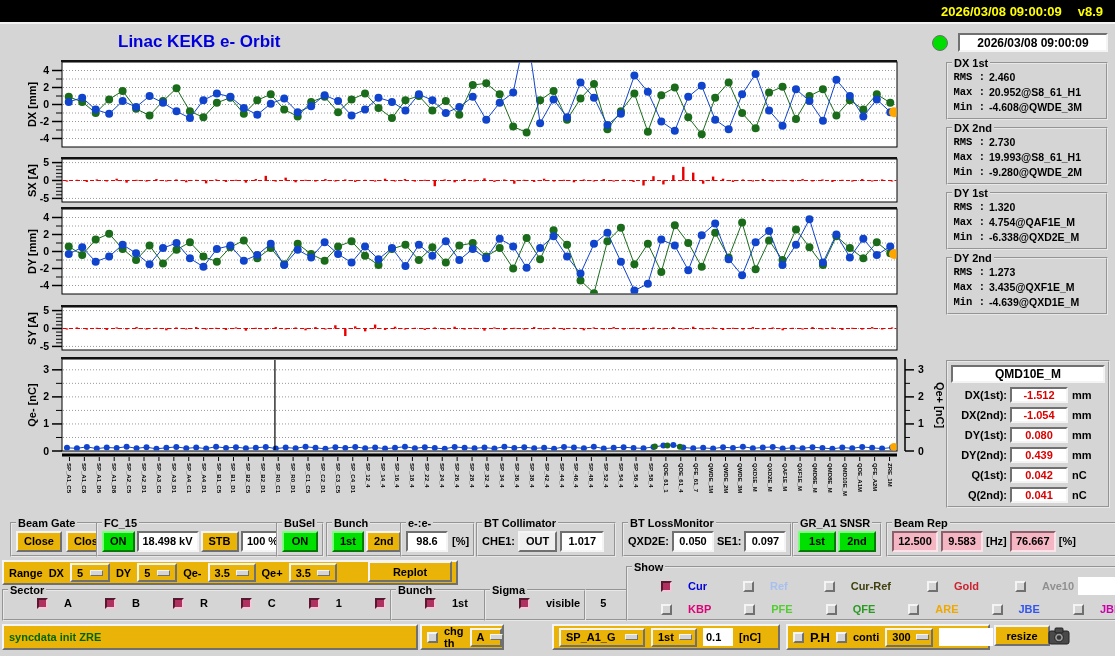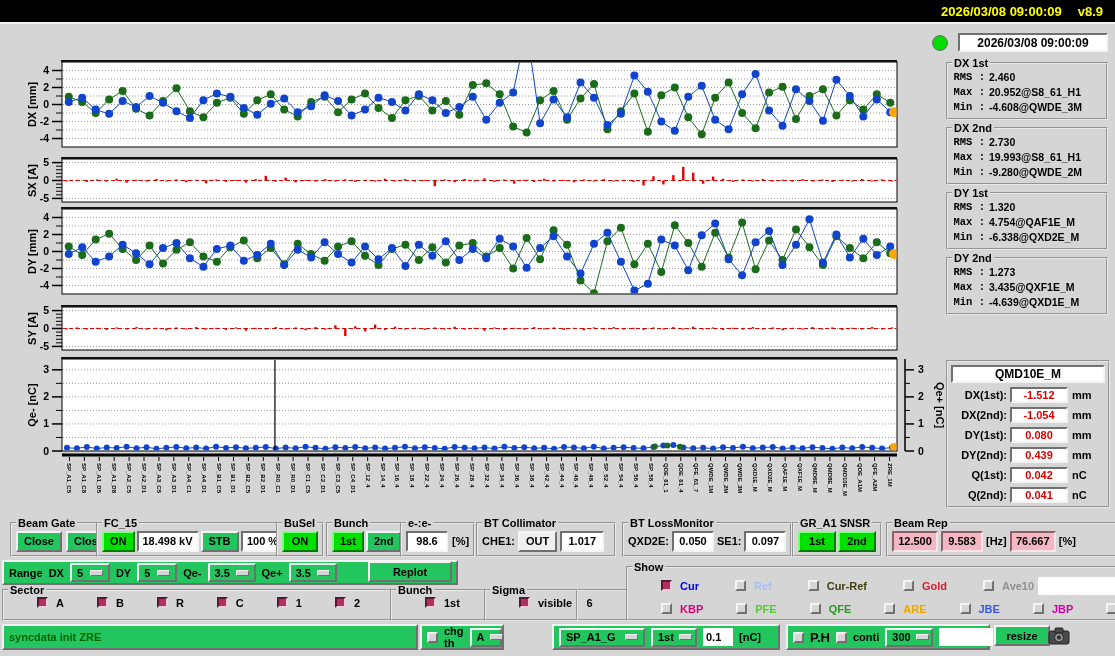--- a/index.html
+++ b/index.html
@@ -7,21 +7,21 @@
        font-family:"Liberation Sans",sans-serif;font-weight:bold;color:#000;-webkit-font-smoothing:none;}
   .titlebar{position:absolute;left:0;top:0;width:1115px;height:22px;background:#000;color:#ffff00;
             font-size:13px;display:flex;justify-content:flex-end;align-items:center;gap:16px;
             padding-right:12px;box-sizing:border-box;}
   .main{position:absolute;left:0;top:22px;width:1115px;height:634px;border-top:2px solid #f2f2f2;box-sizing:border-box;}
   .page-title{position:absolute;left:118px;top:8px;font-size:17px;color:#0000dd;}
   .status-dot{position:absolute;left:932px;top:11px;width:16px;height:16px;border-radius:50%;
               background:#00dd00;border:1px solid #6e6e6e;box-sizing:border-box;}
   .sunken{background:#fff;border-top:2px solid #707070;border-left:2px solid #707070;
           border-bottom:2px solid #f4f4f4;border-right:2px solid #f4f4f4;box-sizing:border-box;}
-  .raised{background:#22c55e;border-top:2px solid #f4f4f4;border-left:2px solid #f4f4f4;
+  .raised{background:#eab308;border-top:2px solid #f4f4f4;border-left:2px solid #f4f4f4;
           border-bottom:2px solid #707070;border-right:2px solid #707070;box-sizing:border-box;}
   .timestamp{position:absolute;left:958px;top:9px;width:150px;height:19px;font-size:12px;
              display:flex;align-items:center;justify-content:center;}
   #plots{position:absolute;left:16px;top:31px;}
   #plots text{font-family:"Liberation Sans",sans-serif;font-weight:bold;}
   
   .right-stats{position:absolute;left:946px;top:33px;width:166px;}
   fieldset{border:2px groove #e8e8e8;margin:0;padding:1px 4px 3px;box-sizing:border-box;background:#d5d5d5;}
   legend{font-size:11px;padding:0 2px;}
   .sgrp{margin-bottom:2px;width:162px;}
@@ -50,38 +50,39 @@
   .rowB{position:absolute;left:0;top:536px;width:1115px;height:25px;}
   .rowC{position:absolute;left:0;top:560px;width:1115px;height:38px;}
   .rowD{position:absolute;left:0;top:599px;width:1115px;height:29px;}
   .range-panel{position:absolute;left:2px;top:0;width:456px;height:25px;display:flex;gap:6px;
                align-items:center;padding:0 5px;font-size:11px;}
   .opt{display:inline-flex;align-items:center;justify-content:space-between;gap:5px;height:19px;
        padding:0 5px;font-size:11px;cursor:pointer;}
   .dash{width:11px;height:4px;background:#d5d5d5;border-top:1px solid #f4f4f4;border-left:1px solid #f4f4f4;
         border-bottom:1px solid #707070;border-right:1px solid #707070;flex:none;}
   .ckrow{display:flex;align-items:center;gap:4px;}
-  .ck-item{display:inline-flex;align-items:flex-start;gap:8px;font-size:11px;cursor:pointer;white-space:nowrap;padding-left:29px;}
+  .ck-item{display:inline-flex;align-items:center;gap:16px;font-size:11px;cursor:pointer;white-space:nowrap;padding-left:29px;}
   .cbx{width:11px;height:11px;display:inline-block;box-sizing:border-box;flex:none;}
   .cbx.on{background:#b03060;border:2px solid;border-color:#571830 #eecbd8 #eecbd8 #571830;}
   .cbx.off{background:#d5d5d5;border:2px solid;border-color:#f4f4f4 #707070 #707070 #f4f4f4;}
   .txt{height:18px;border:none;outline:none;font-family:"Liberation Sans",sans-serif;font-weight:bold;
        font-size:11px;padding:0 3px;box-sizing:content-box;}
   .status-msg{color:#006600;font-size:11px;}
   .dgrp{position:absolute;top:1px;height:26px;display:flex;align-items:center;gap:6px;padding:0 5px;box-sizing:border-box;}
 </style>
 </head>
 <body>
 
 <div class="titlebar">
   <span>2026/03/08 09:00:09</span>
   <span>v8.9</span>
 </div>
 
 <div class="main">
+  <div class="page-title">Linac KEKB e- Orbit</div>
   <div class="status-dot"></div>
   <div class="timestamp sunken">2026/03/08 09:00:09</div>
 
   <svg id="plots" width="930" height="462" viewBox="0 0 930 462">
       <clipPath id="cl-dx">
         <rect x="46.5" y="7.5" width="834" height="84"></rect>
       </clipPath>
       <rect x="46" y="7" width="835" height="85" fill="#ffffff" stroke="#000" stroke-width="1"></rect>
       <line x1="45" x2="881" y1="6" y2="6" stroke="#111" stroke-width="2"></line>
       <line x1="47" x2="880" y1="83.5" y2="83.5" stroke="#999" stroke-width="1" stroke-dasharray="1 2"></line>

